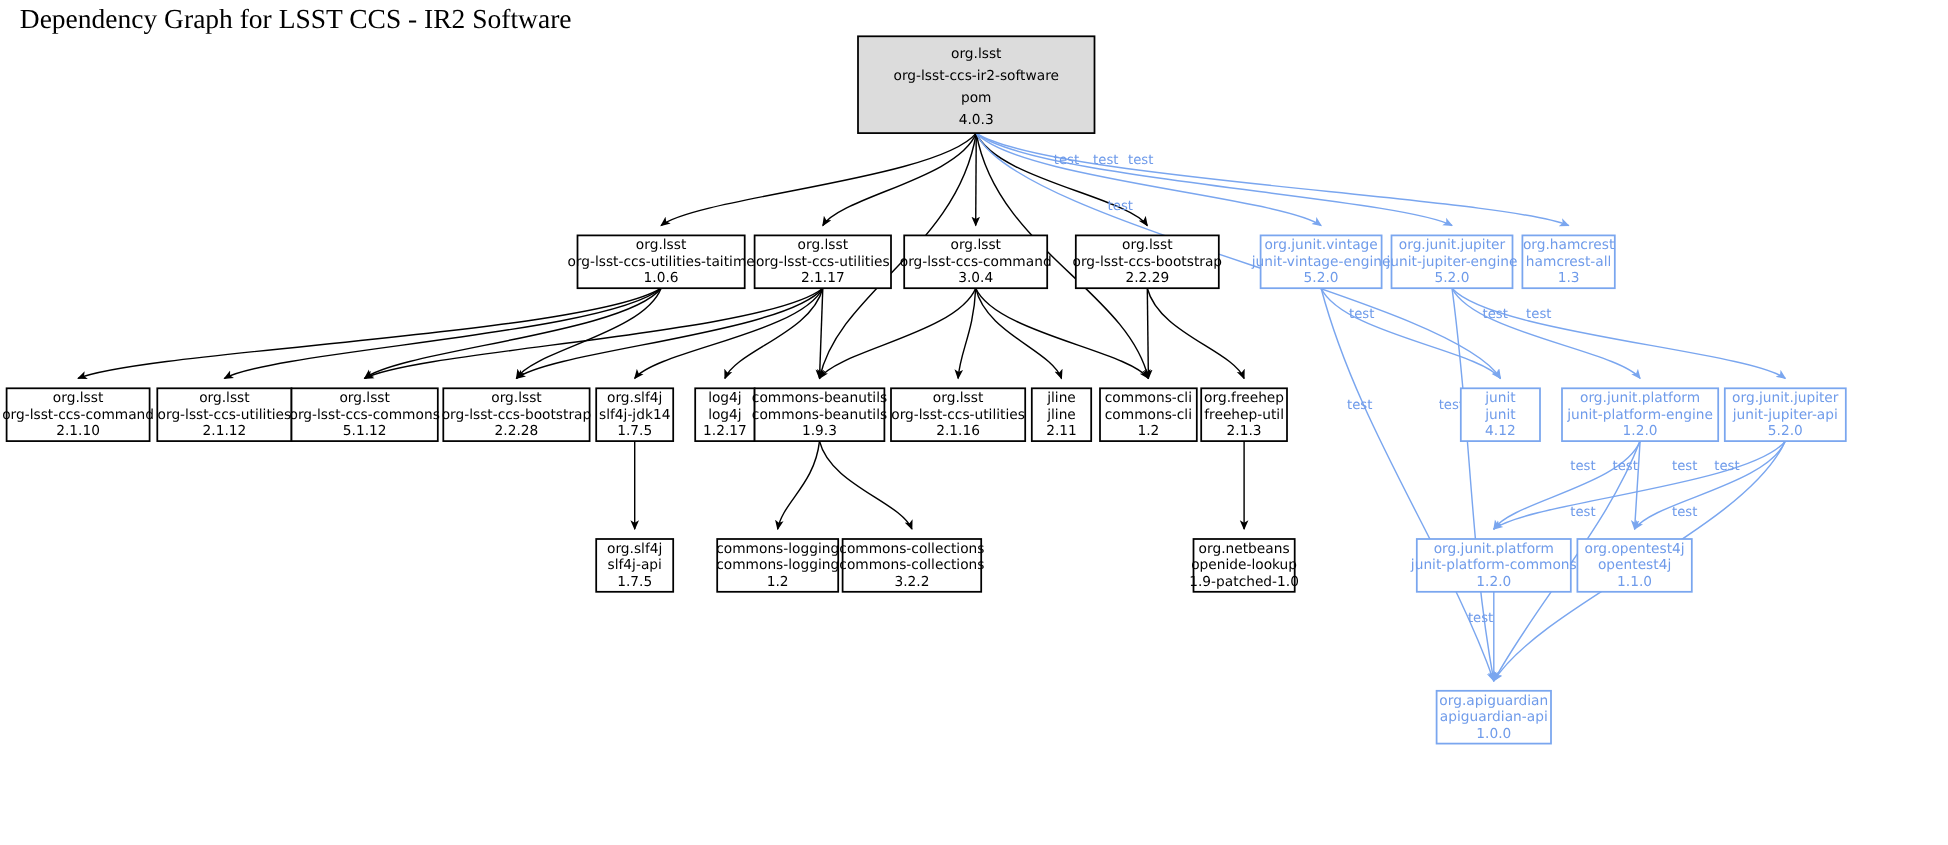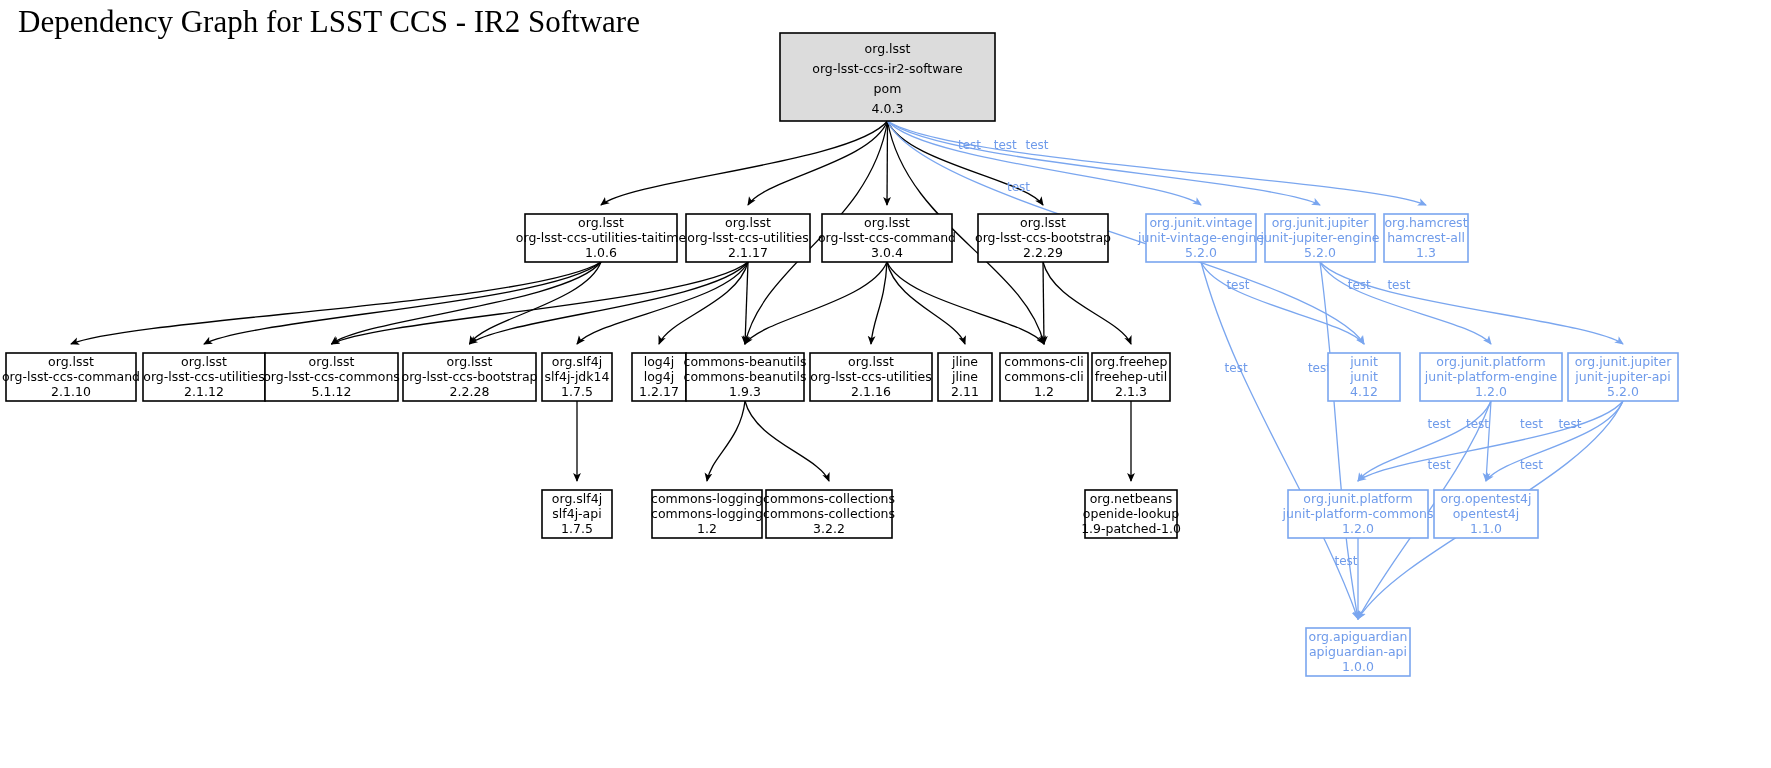--- a/index.html
+++ b/index.html
@@ -1,21 +1,21 @@
 <!DOCTYPE html>
 <html><head>
 <meta charset="utf-8">
 <style>
   html,body{margin:0;padding:0;background:#ffffff;}
   body{width:1771px;height:768px;overflow:hidden;font-family:"DejaVu Sans",sans-serif;}
   #stage{position:relative;width:1771px;height:768px;}
   #title{
     position:absolute;left:18px;top:4px;
     font-family:"Liberation Serif","DejaVu Serif",serif;
-    font-size:31px;color:#000;white-space:nowrap;
+    font-size:25px;color:#000;white-space:nowrap;
   }
   svg#graph{position:absolute;left:0;top:0;width:1771px;height:768px;}
   .node rect{stroke-width:1.6px;}
   .node.compile rect{fill:#ffffff;stroke:#000000;}
   .node.root rect{fill:#dcdcdc;stroke:#000000;}
   .node.test rect{fill:#ffffff;stroke:#7aa6ef;}
   .node text{font-family:"DejaVu Sans",sans-serif;font-size:12.5px;text-anchor:middle;}
   .node.compile text,.node.root text{fill:#000000;}
   .node.test text{fill:#6f9bea;}
   .edge{fill:none;stroke:#000000;stroke-width:1.3px;}

